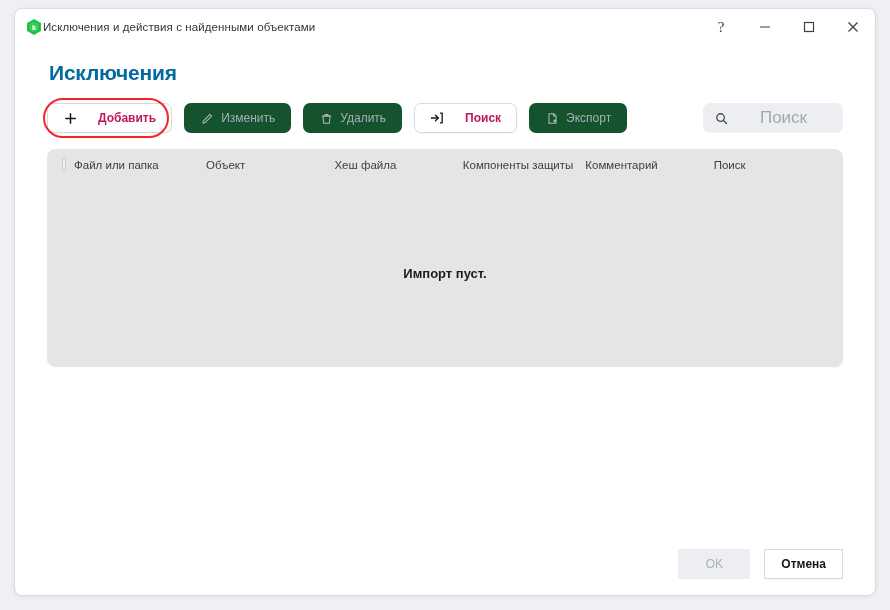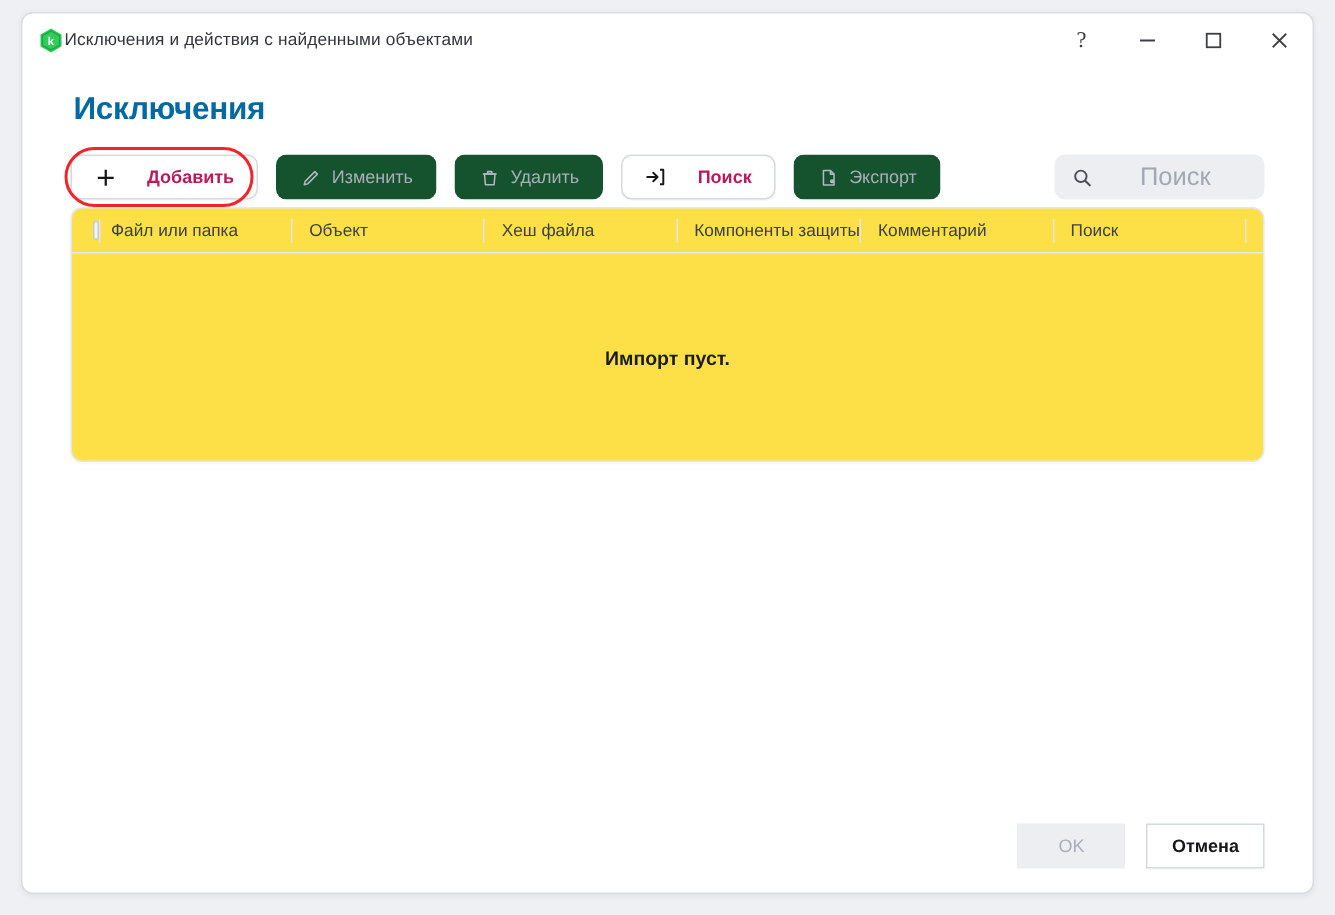--- a/index.html
+++ b/index.html
@@ -162,25 +162,25 @@
     font-size: 17px;
     color: #2c2f35;
     width: 100%;
     padding: 0;
     text-align: center;
   }
   .search-input::placeholder { color: #a2a7b2; }
 
   
   .table-card {
-    margin-top: 5px;
-    background: #fde047;
+    margin-top: 16px;
+    background: #e5e5e5;
     border: 1px solid #e4e7ec;
     border-radius: 8px;
-    height: 170px;
+    height: 218px;
     box-sizing: border-box;
     position: relative;
     overflow: hidden;
     box-shadow: 0 1px 2px rgba(30,40,60,0.03);
   }
   .thead {
     display: flex;
     align-items: center;
     height: 30px;
     border-bottom: 1px solid #e6e9ee;

